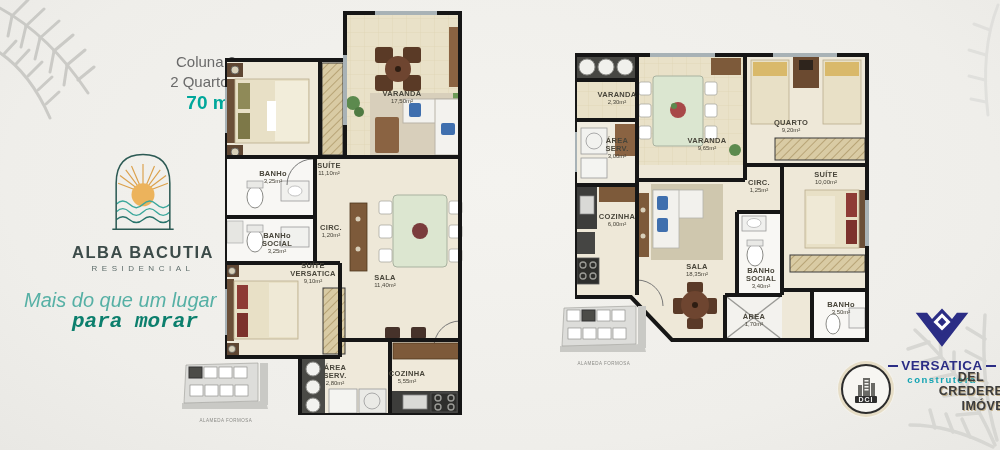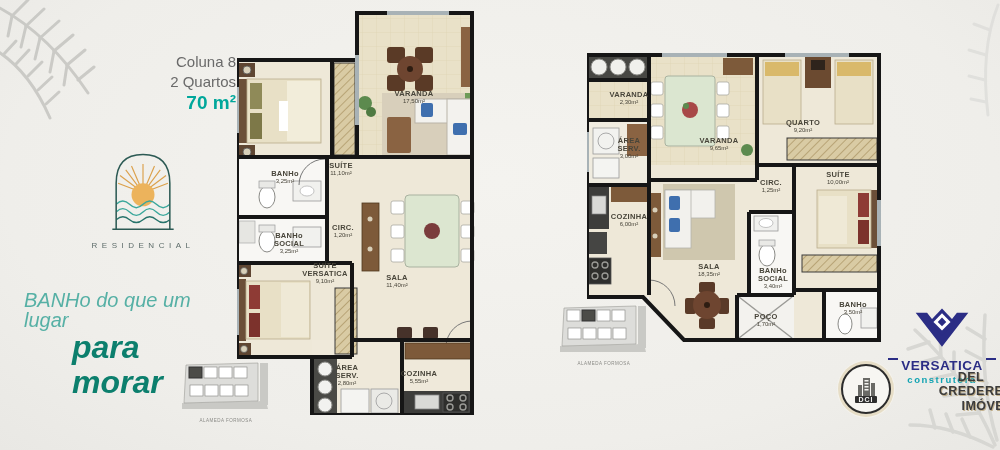--- a/index.html
+++ b/index.html
@@ -6,38 +6,38 @@
   body{font-family:"Liberation Sans", sans-serif;}
   .canvas{position:relative;width:1000px;height:450px;overflow:hidden;
     background:radial-gradient(ellipse at 50% 40%, #f4f3ef 0%, #efeeea 70%, #e9e8e4 100%);}
   .abs{position:absolute;}
   
   .colhead{position:absolute;color:#6a6a6a;font-size:15px;line-height:1.3;}
   .colhead .size{color:#00a79b;font-weight:bold;font-size:19px;}
   
   .tagline{position:absolute;font-style:italic;}
   .tag1{display:block;color:#56b0a5;font-size:20px;line-height:1;}
-  .tag2{display:block;color:#0c7f6d;font-size:32px;font-weight:bold;line-height:1.1;}
+  .tag2{display:block;color:#0c7f6d;font-size:21px;font-weight:bold;line-height:1.1;font-family:Liberation Mono, monospace;}
   
   .brand{position:absolute;left:68px;top:143px;width:150px;text-align:center;}
   .brand-name{font-size:16.5px;letter-spacing:1.5px;color:#3c4b49;margin-top:4px;font-weight:600;}
   .brand-sub{font-size:8px;letter-spacing:4.5px;color:#5d6c6a;margin-top:2px;}
   
-  .plan{position:absolute;margin-left:12px;}
+  .plan{position:absolute;}
   .plan svg{position:absolute;left:0;top:0;}
   .rlabel{position:absolute;transform:translate(-50%,-50%);text-align:center;line-height:1.08;
     color:#48453a;width:62px;pointer-events:none;}
   .rname{display:block;font-size:7.5px;font-weight:bold;letter-spacing:.3px;}
   .rarea{display:block;font-size:6px;}
   
   .keyplan{position:absolute;text-align:center;}
   .kp-street{font-size:4.5px;color:#8a8a86;letter-spacing:.5px;margin-top:1px;}
   
   .versatica{position:absolute;left:888px;top:306px;width:108px;text-align:center;}
-  .vs-row{display:flex;gap:3px;margin-top:2px;}
+  .vs-row{display:flex;align-items:center;gap:3px;margin-top:2px;}
   .vs-hr{flex:1;height:2px;background:#2b2d85;}
   .vs-name{font-size:13.5px;font-weight:bold;color:#2b2d85;letter-spacing:.5px;}
   .vs-sub{font-size:9.5px;font-weight:bold;color:#12a3b2;letter-spacing:1.5px;margin-top:1px;}
   
   .delcredere{position:absolute;left:841px;top:362px;width:140px;height:58px;}
   .dc-badge{position:absolute;left:0;top:2px;width:46px;height:46px;border-radius:50%;
     background:#f7f6f2;border:2px solid #2c2c2c;box-shadow:0 0 0 3px #e6ddc6, 0 0 0 4px #f4f2ec;
     display:flex;flex-direction:column;align-items:center;justify-content:center;}
   .dc-badge-label{font-size:7px;font-weight:bold;color:#f4f4f2;background:#2f2f2f;
     padding:0 3px;border-radius:1px;letter-spacing:1px;margin-top:-2px;}
@@ -109,25 +109,26 @@
           <path d="M12,64 q7,-7 14,0 t14,0 t14,0 t14,0"></path>
           <path d="M12,72 q7,-7 14,0 t14,0 t14,0 t14,0"></path>
         </g>
         <g fill="none" stroke="#27746b" stroke-width="1.4">
           <path d="M12,80 q7,-6 14,0 t14,0 t14,0 t14,0"></path>
         </g>
       </g>
       <path d="M12,90 V42 Q12,12 40,12 Q68,12 68,42 V90" fill="none" stroke="#2c5a54" stroke-width="1.6"></path>
       <line x1="8" y1="90" x2="72" y2="90" stroke="#2c5a54" stroke-width="1.6"></line>
     </svg>
+    <div class="brand-name">ALBA BACUTIA</div>
     <div class="brand-sub">RESIDENCIAL</div>
   </div>
 
   <div class="tagline" style="left:24px;top:290px;width:210px;">
-    <span class="tag1">BANHo do que um lugar</span>
+    <span class="tag1">Mais do que um lugar</span>
     <span class="tag2" style="margin-left:48px;">para morar</span>
   </div>
 
   <div class="keyplan" style="left:178px;top:357px;width:96px;">
     <svg width="96" height="56" viewBox="0 0 96 56">
       <polygon points="4,46 88,44 90,52 4,52" fill="#c9c9c5"></polygon>
       <polygon points="82,6 90,6 90,48 82,48" fill="#c9c9c5"></polygon>
       <polygon points="8,8 80,6 80,44 6,46" fill="#ddddda" stroke="#9a9a96" stroke-width="0.6"></polygon>
       <g fill="#ffffff" stroke="#83837f" stroke-width="0.6">
         <rect x="26" y="10" width="13" height="11"></rect>
@@ -489,21 +490,21 @@
       </div>
     <div class="rlabel" style="left:122px;top:220px">
         <span class="rname">SALA</span>
         <span class="rarea">18,35m²</span>
       </div>
     <div class="rlabel" style="left:186px;top:228px;width:40px">
         <span class="rname">BANHo SOCIAL</span>
         <span class="rarea">3,40m²</span>
       </div>
     <div class="rlabel" style="left:179px;top:270px">
-        <span class="rname">POÇO</span>
+        <span class="rname">ÁREA</span>
         <span class="rarea">1,70m²</span>
       </div>
     <div class="rlabel" style="left:266px;top:258px">
         <span class="rname">BANHo</span>
         <span class="rarea">3,50m²</span>
       </div>
   </div>
 
   <div class="keyplan" style="left:556px;top:300px;width:96px;">
     <svg width="96" height="56" viewBox="0 0 96 56">

